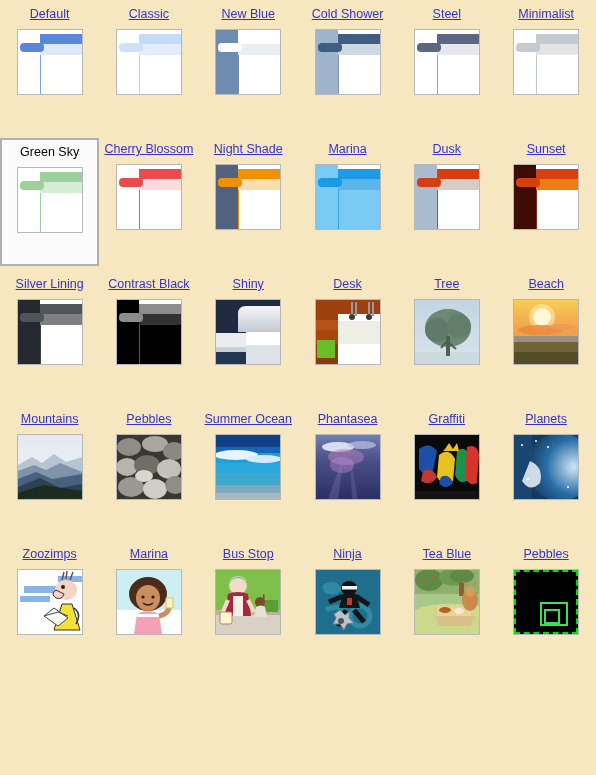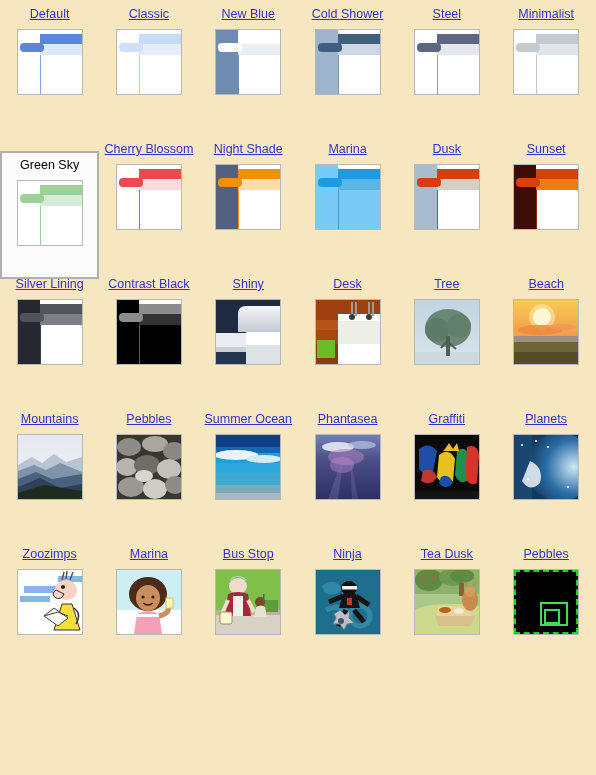--- a/index.html
+++ b/index.html
@@ -28,21 +28,21 @@
     flex-direction: column;
     align-items: center;
     padding-top: 6px;
     cursor: pointer;
   }
   .theme-cell.selected {
     background: #fbfbfb;
     border: 2px solid #b0b0b0;
     padding-top: 4px;
     height: 128px;
-    margin-top: 16px;
+    margin-top: 3px;
   }
   .theme-label {
     font-size: 12.5px;
     line-height: 17px;
     color: #3333cc;
     text-decoration: underline;
     text-align: center;
     width: 92px;
     word-wrap: break-word;
   }
@@ -507,21 +507,21 @@
     <path d="M27 24 q7 -4 13 0 l4 14 h-21 z" fill="#151515"></path>
     <rect x="31" y="28" width="5" height="7" fill="#c0392b"></rect>
     <path d="M27 26 l-14 6 M40 26 l13 9" stroke="#151515" stroke-width="5" fill="none"></path>
     <path d="M30 40 l-8 16 M38 40 l10 12" stroke="#151515" stroke-width="5" fill="none"></path>
     <path d="M18 44 l6 -4 l5 5 l5 -4 l-1 7 l5 5 l-7 1 l-3 6 l-4 -6 l-7 0 l3 -6 z" fill="#b9c3c9" stroke="#6d7a82"></path>
     <circle cx="25" cy="51" r="3" fill="#4a565e"></circle>
         </svg>
       </div>
     </div>
     <div class="theme-cell">
-      <div class="theme-label">Tea Dusk</div>
+      <div class="theme-label">Tea Blue</div>
       <div class="thumb">
         <svg class="t-pic" viewBox="0 0 64 64" preserveAspectRatio="none">
     <rect width="64" height="64" fill="#a8c98a"></rect>
     <rect width="64" height="24" fill="#8fb06c"></rect>
     <ellipse cx="14" cy="10" rx="14" ry="11" fill="#5f8a46"></ellipse>
     <ellipse cx="38" cy="7" rx="14" ry="9" fill="#6e9a50"></ellipse>
     <circle cx="9" cy="10" r="1.6" fill="#d4512a"></circle>
     <circle cx="18" cy="6" r="1.6" fill="#d4512a"></circle>
     <rect x="44" y="8" width="5" height="18" fill="#8a5f33"></rect>
     <ellipse cx="47" cy="6" rx="12" ry="7" fill="#5f8a46"></ellipse>

